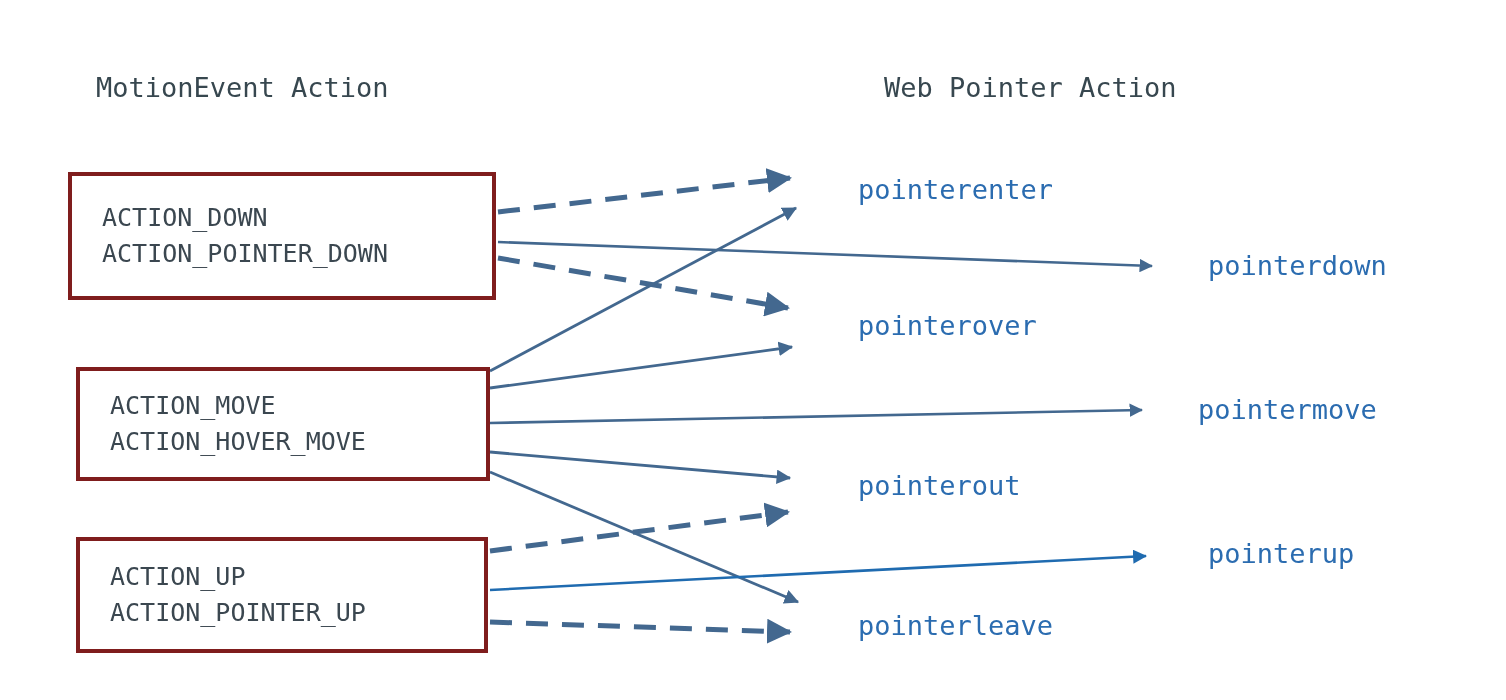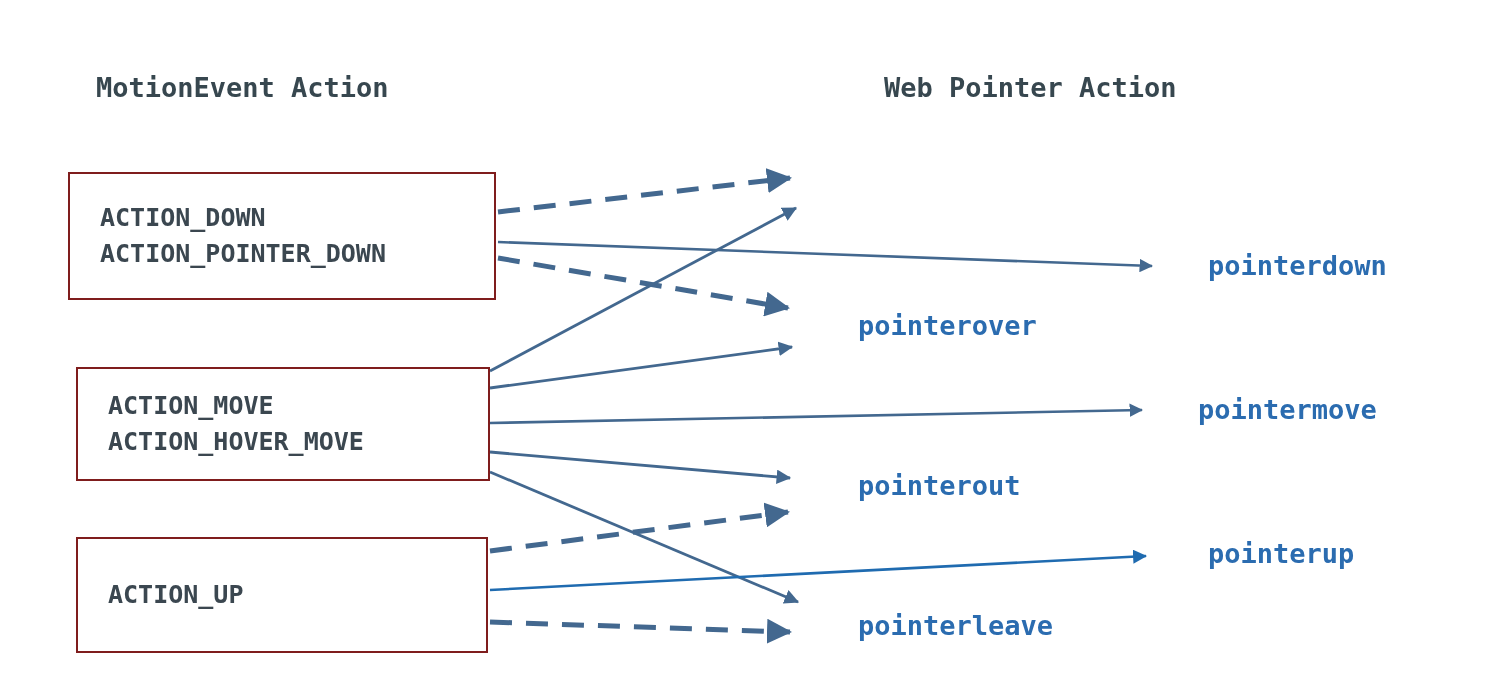--- a/index.html
+++ b/index.html
@@ -1,36 +1,36 @@
 <!DOCTYPE html>
 <html><head>
 <meta charset="utf-8">
 <style>
   html,body{margin:0;padding:0;background:#ffffff;}
   body{
     width:1506px;height:700px;
     font-family:"DejaVu Sans Mono","Liberation Mono",monospace;
     overflow:hidden;position:relative;
   }
-  .stage{position:absolute;inset:0;width:1506px;height:648px;font-weight:bold;}
+  .stage{position:absolute;inset:0;width:1506px;height:648px;}
   svg.edges{position:absolute;left:0;top:0;width:1506px;height:700px;pointer-events:none;}
 
   .col-head{
     position:absolute;
     font-size:27px;
     letter-spacing:0px;
     color:#37474f;
     white-space:nowrap;
   }
   #head-left{left:96px;top:72px;}
   #head-right{left:884px;top:72px;}
 
   .action-box{
     position:absolute;
-    border:2px solid #7f1d1d;
+    border:4px solid #7f1d1d;
     background:#ffffff;
     box-sizing:border-box;
     display:flex;
     flex-direction:column;
     justify-content:center;
   }
   .action-box .line{
     font-size:25px;
     line-height:36px;
     color:#3b4750;
@@ -100,22 +100,24 @@
     <div class="line">ACTION_POINTER_DOWN</div>
   </div>
 
   <div class="action-box" id="box-move">
     <div class="line">ACTION_MOVE</div>
     <div class="line">ACTION_HOVER_MOVE</div>
   </div>
 
   <div class="action-box" id="box-up">
     <div class="line">ACTION_UP</div>
+    <div class="line">ACTION_POINTER_UP</div>
   </div>
 
+  <div class="evt-label" style="left:858px;top:174px;">pointerenter</div>
 
   <div class="evt-label" style="left:858px;top:310px;">pointerover</div>
 
   <div class="evt-label" style="left:1208px;top:250px;">pointerdown</div>
 
   <div class="evt-label" style="left:858px;top:470px;">pointerout</div>
 
   <div class="evt-label" style="left:1198px;top:394px;">pointermove</div>
 
   <div class="evt-label" style="left:1208px;top:538px;">pointerup</div>

